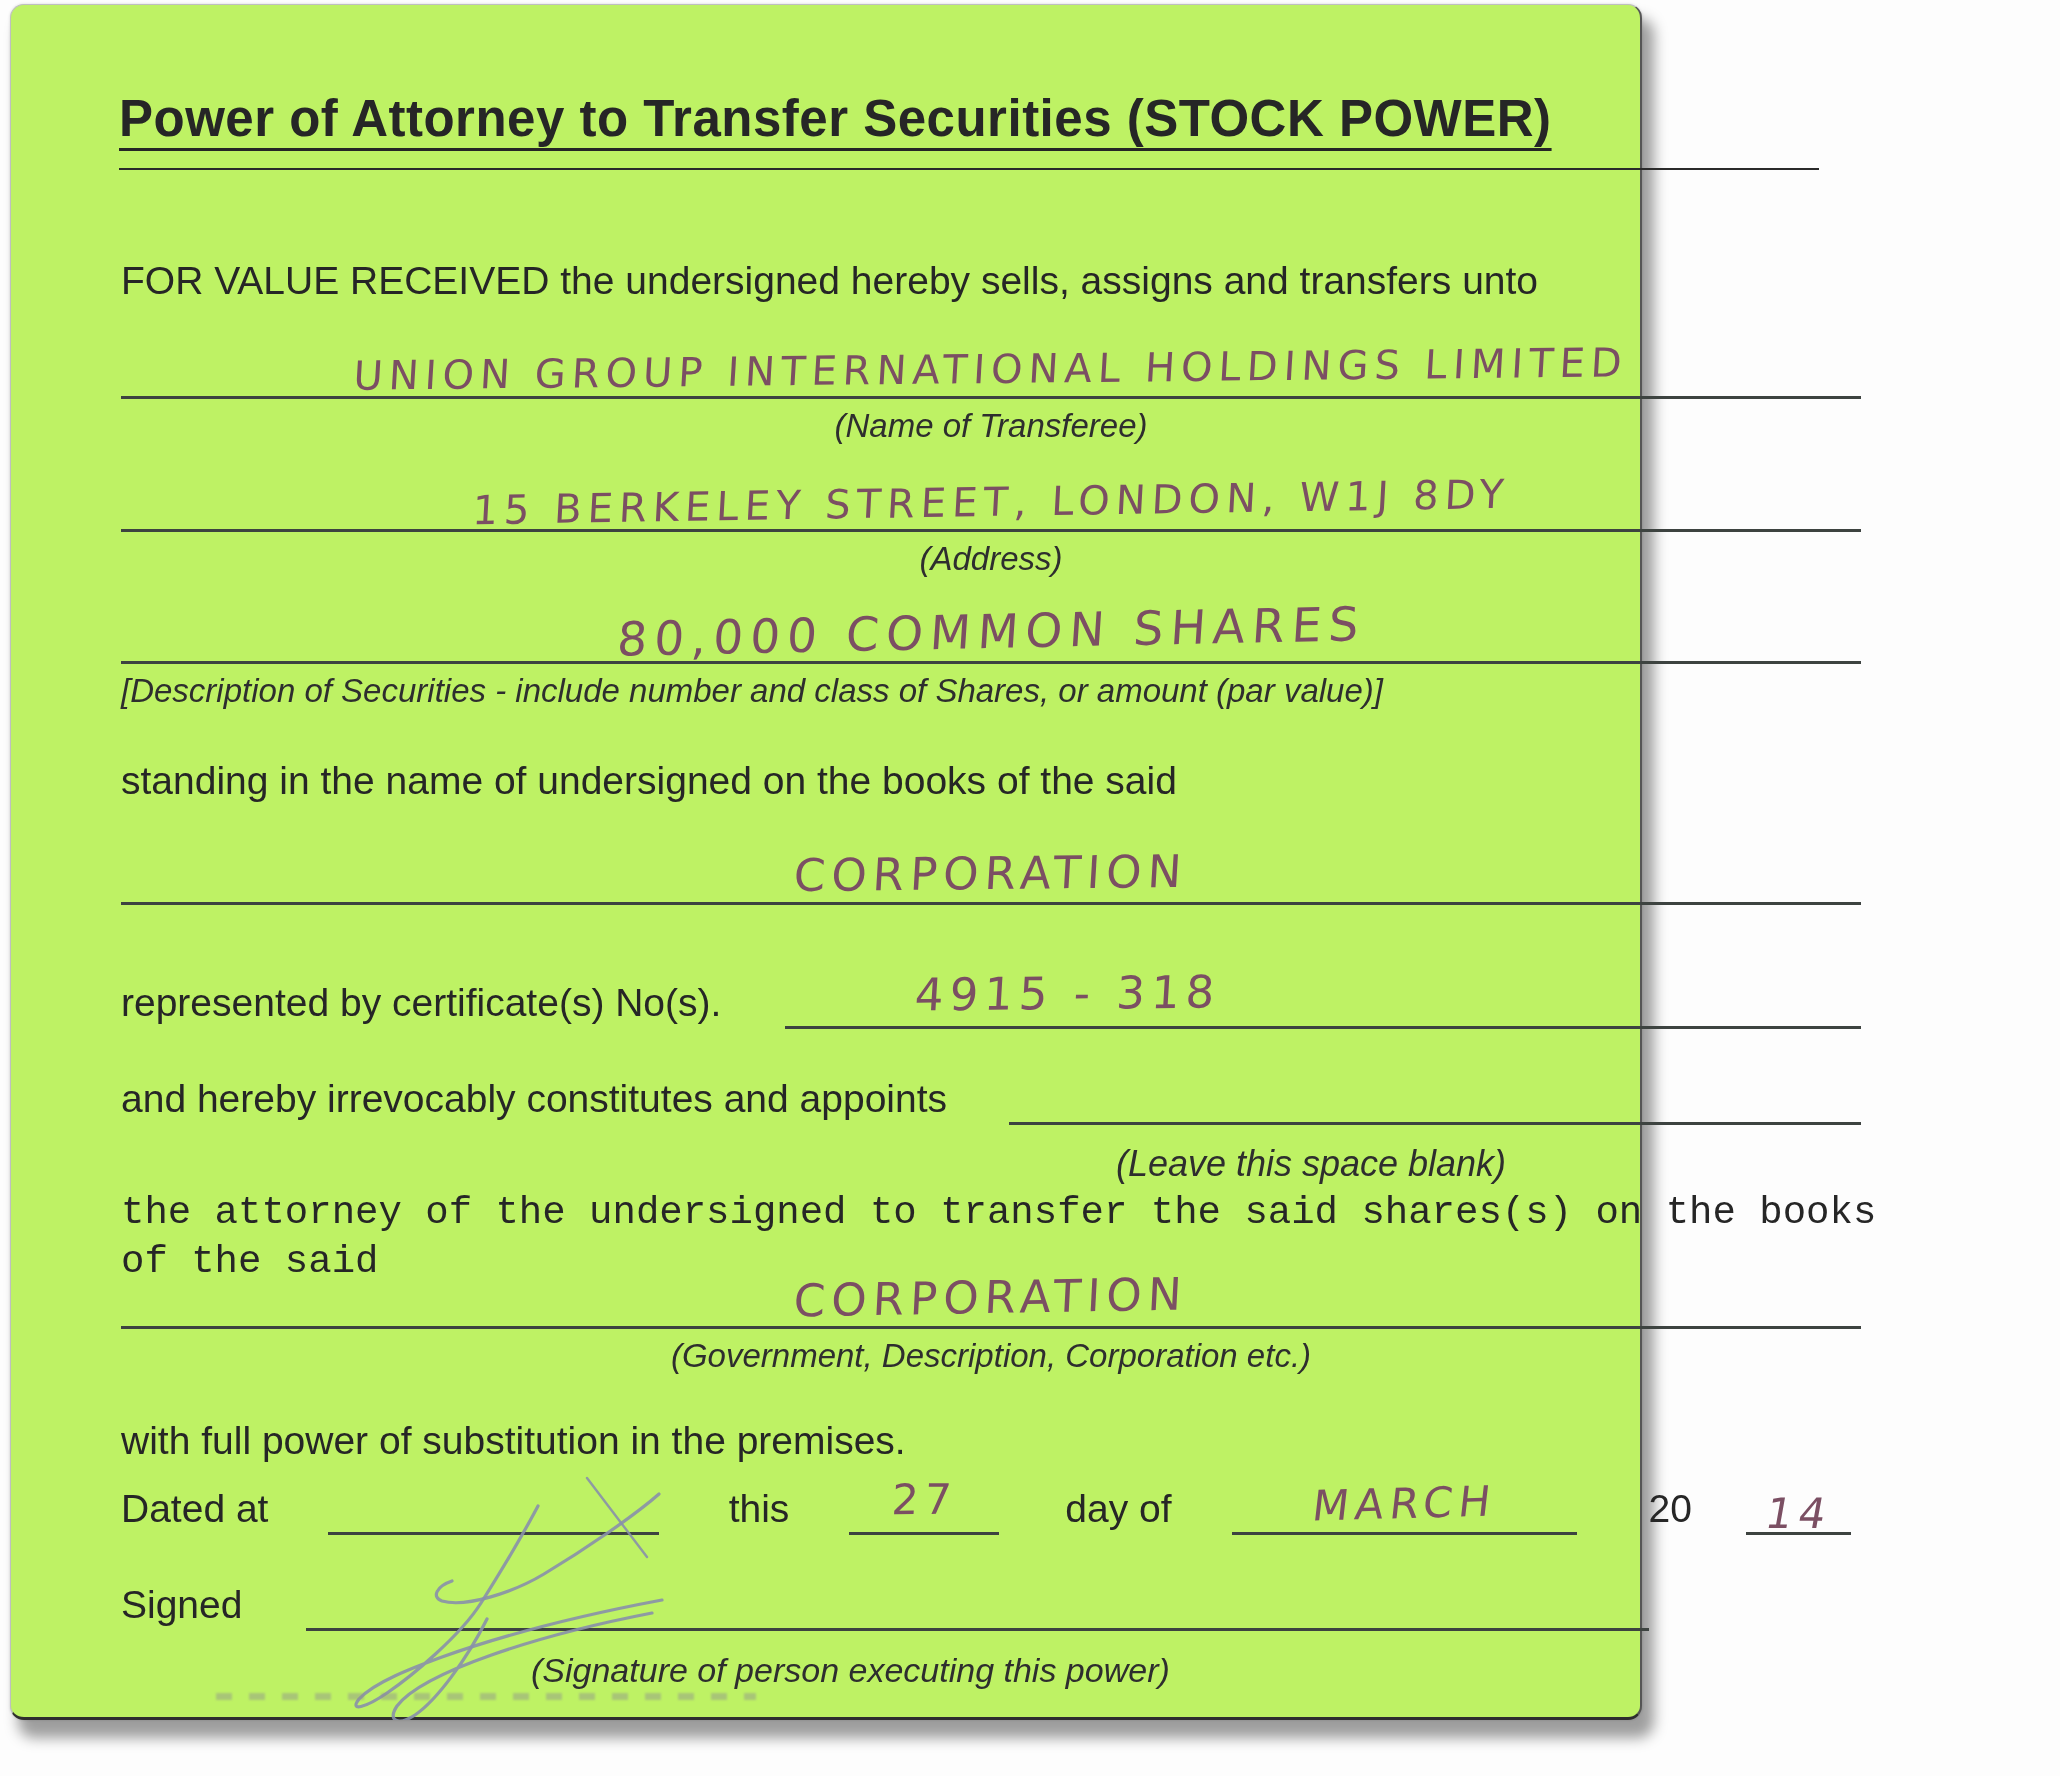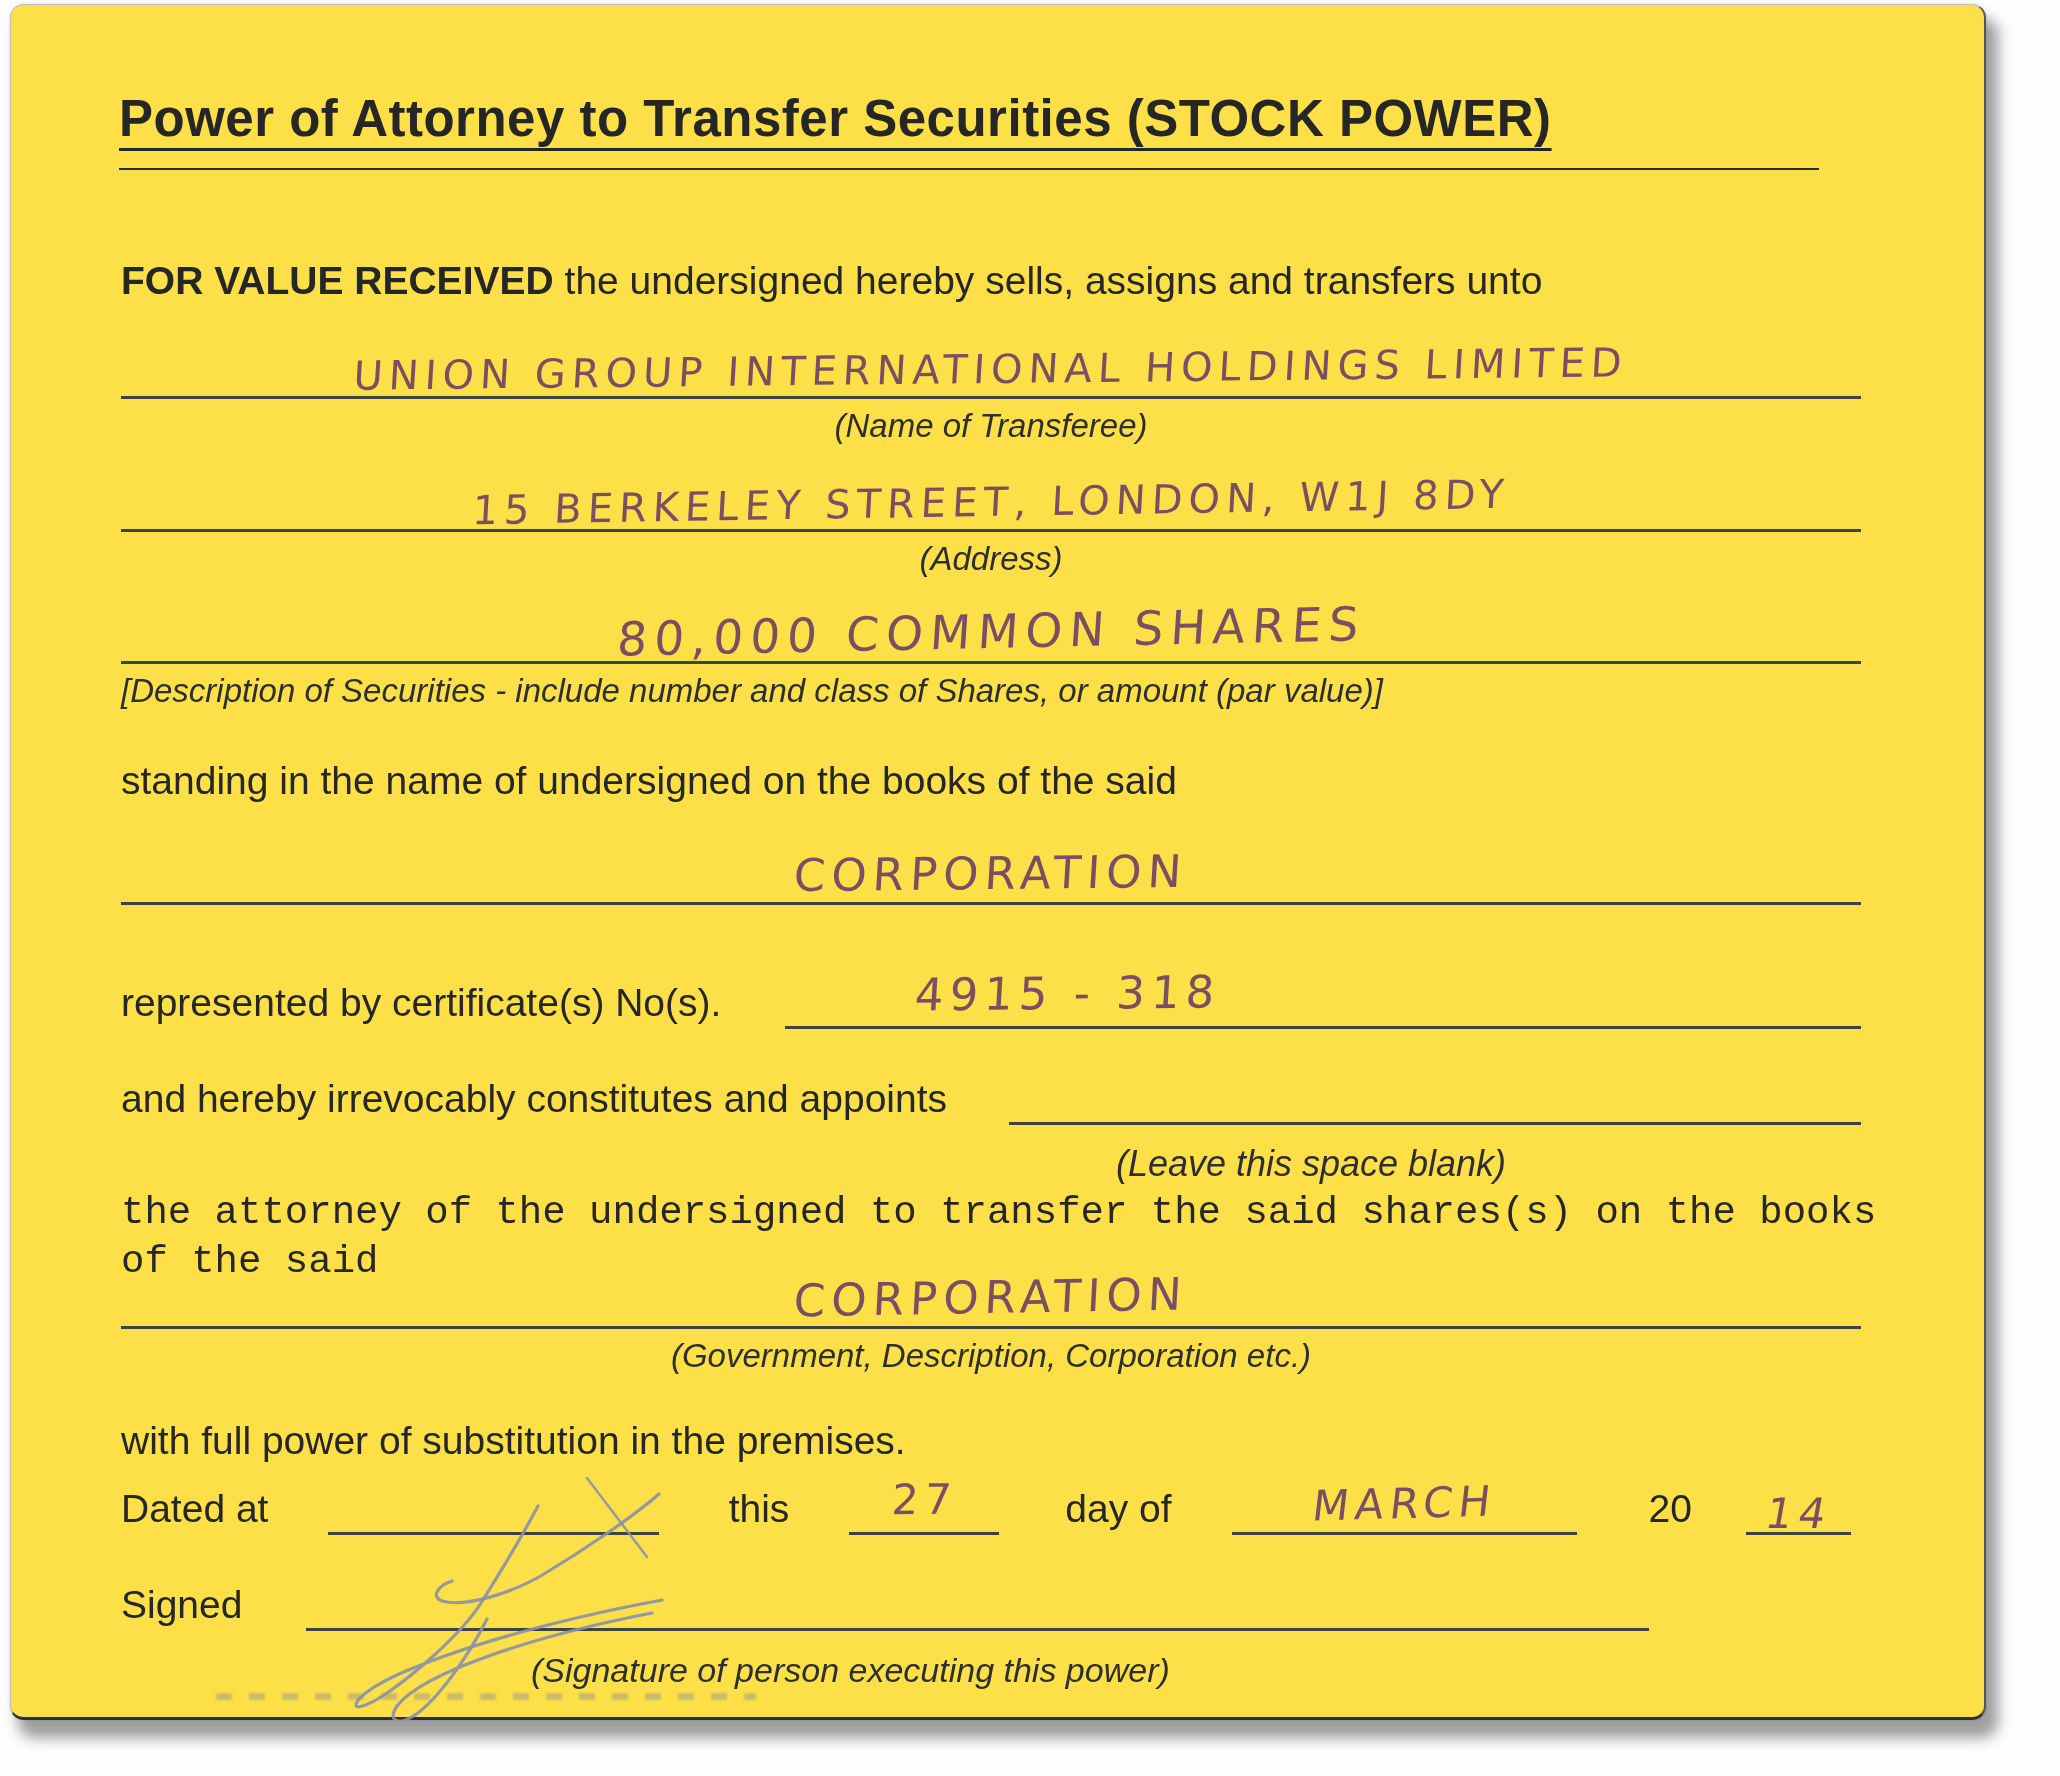--- a/index.html
+++ b/index.html
@@ -11,43 +11,43 @@
   *{box-sizing:border-box;margin:0;padding:0;}
   html,body{width:2060px;height:1776px;}
   body{
     background:#fdfdfd;
     font-family:"Liberation Sans",sans-serif;
     color:var(--print-ink);
     position:relative;
     overflow:hidden;
   }
   .page{
-    position:absolute;left:10px;top:4px;width:1976px;height:1716px;
-    background:#fde047;
+    position:absolute;left:10px;top:4px;width:1632px;height:1716px;
+    background:#bef264;
     border:1px solid #bfbfbf;
     border-right:2px solid #555;
     border-bottom:3px solid #2e2e2e;
     border-radius:14px;
     box-shadow:10px 16px 14px 2px rgba(0,0,0,0.38), 0 0 3px rgba(0,0,0,0.15);
   }
   .abs{position:absolute;}
 
   
   .title{
     left:108px;top:84px;width:1700px;
     font-size:51px;font-weight:bold;letter-spacing:0.5px;
     text-decoration:underline;
     text-decoration-thickness:3px;
     text-underline-offset:12px;
     border-bottom:2px solid #2a2a2a;
     padding-bottom:20px;
     display:inline-block;
   }
   .body-text{font-size:39px;line-height:1.25;}
-  .b{font-weight:bold;margin-top:22px;}
+  .b{font-weight:normal;margin-top:22px;}
   .intro-rest{margin-left:0.28em;}
   .sublabel{
     font-style:italic;font-size:33px;color:#2e2e2e;
     text-align:center;margin-top:8px;
   }
   .sublabel.left{text-align:left;}
 
   
   .fillrow{left:110px;width:1740px;}
   .blank{

